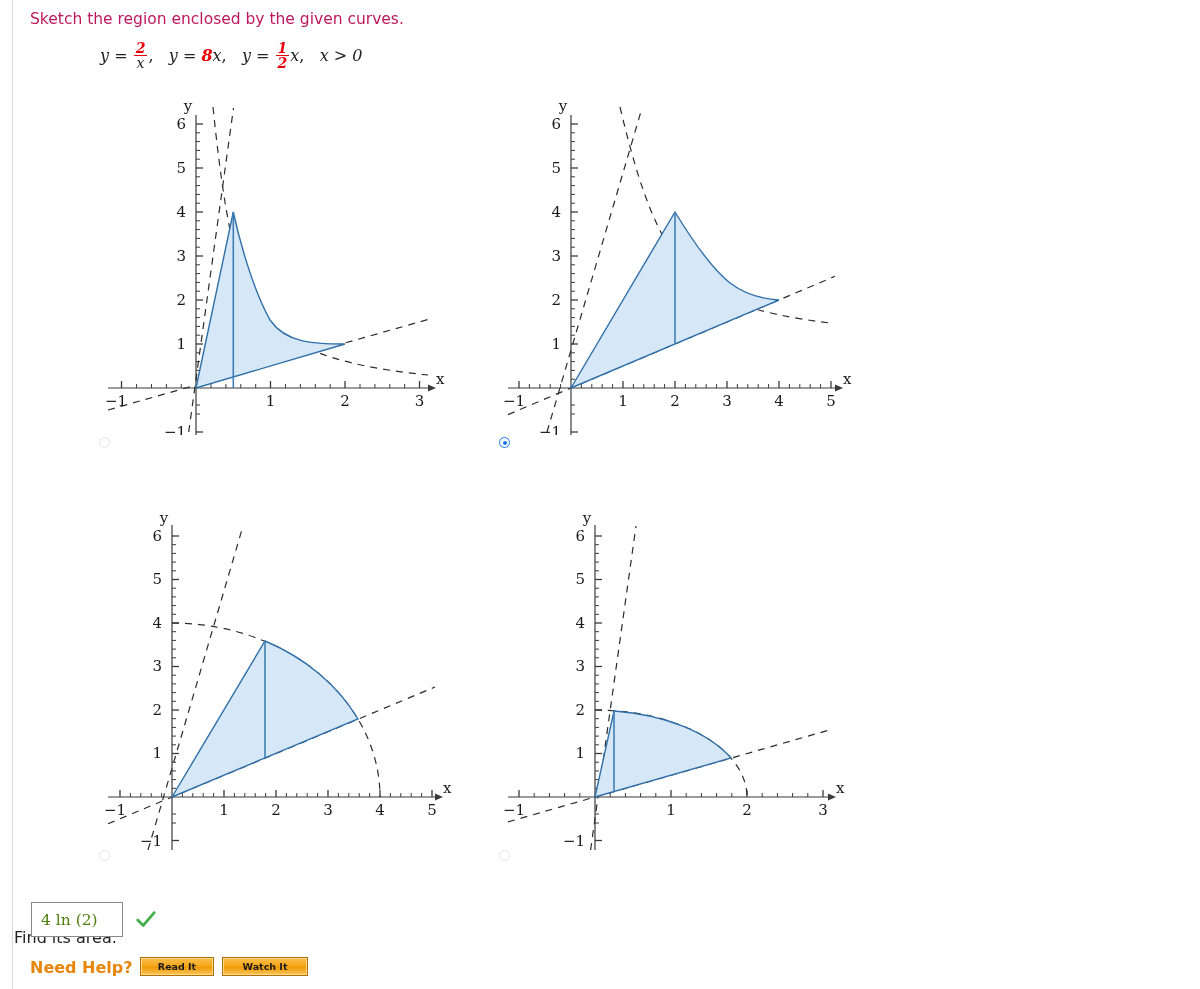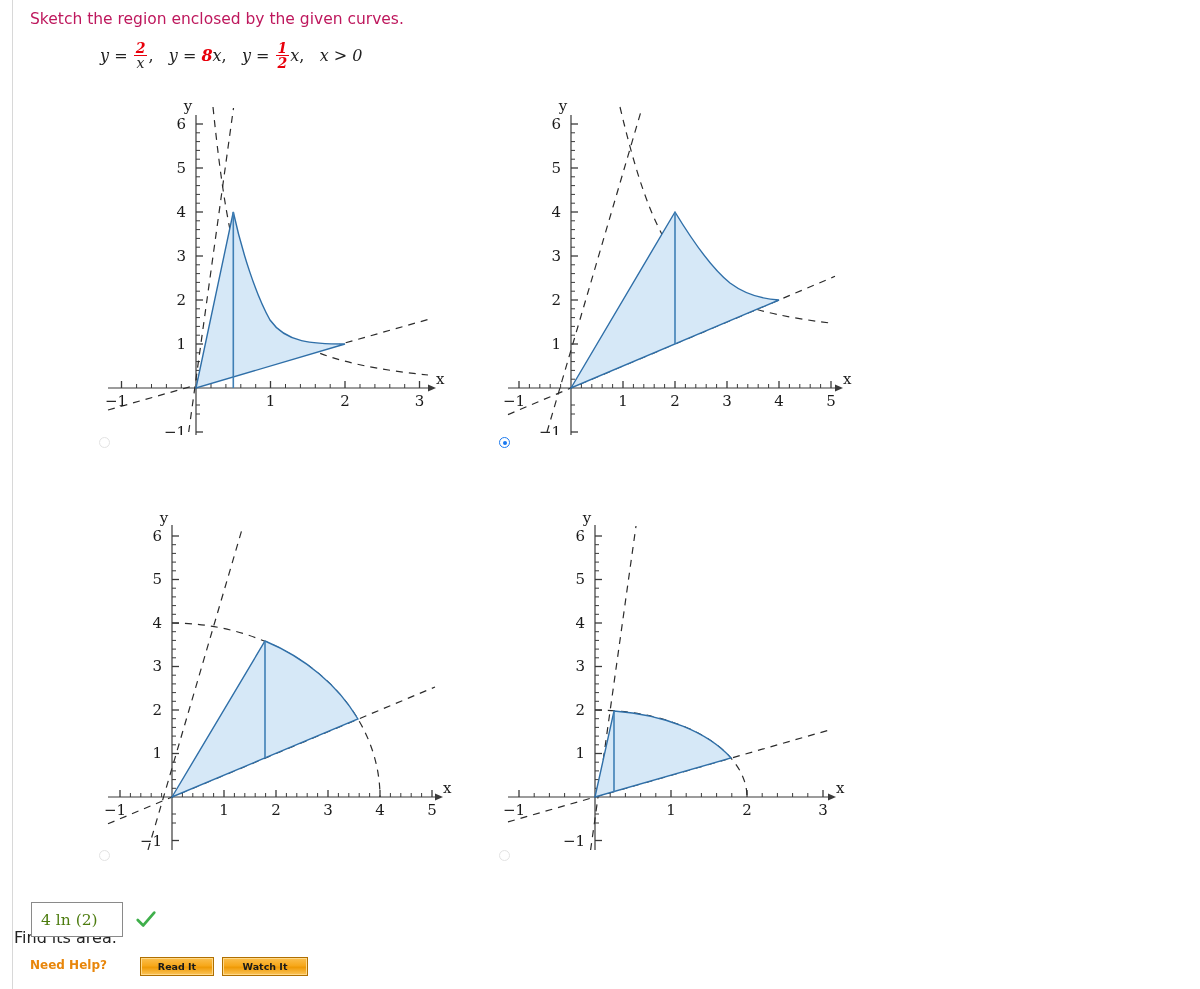--- a/index.html
+++ b/index.html
@@ -73,21 +73,21 @@
     padding-left:9px;
     font-family:"DejaVu Serif", serif;
     font-size:15.5px;color:#4d7c0f;
   }
   .tick-ok{
     position:absolute;left:135px;top:908px;
     width:22px;height:22px;
   }
   .needhelp{
     position:absolute;left:30px;top:958px;
-    font-size:12px;font-weight:bold;color:#e8860b;
+    font-size:16px;font-weight:bold;color:#e8860b;
   }
   .hbtn{
     position:absolute;top:957px;height:19px;
     border:1px solid #b06f00;
     border-radius:0;
     background:linear-gradient(to bottom,#fbbf4e 0%,#f7a81b 45%,#ef9a06 55%,#fcc65c 100%);
     box-shadow:inset 0 0 0 1px #ffd98a;
     display:flex;align-items:center;justify-content:center;
     font-family:"DejaVu Sans", sans-serif;
     font-size:9.5px;font-weight:bold;color:#1a1a1a;

